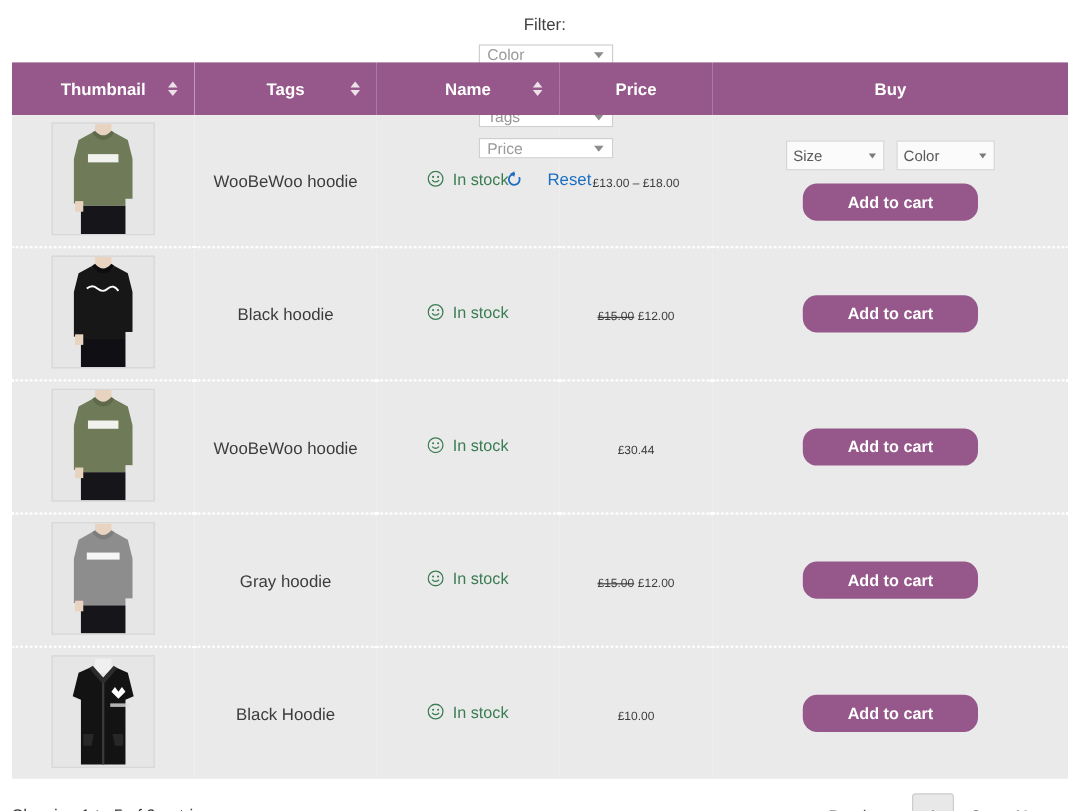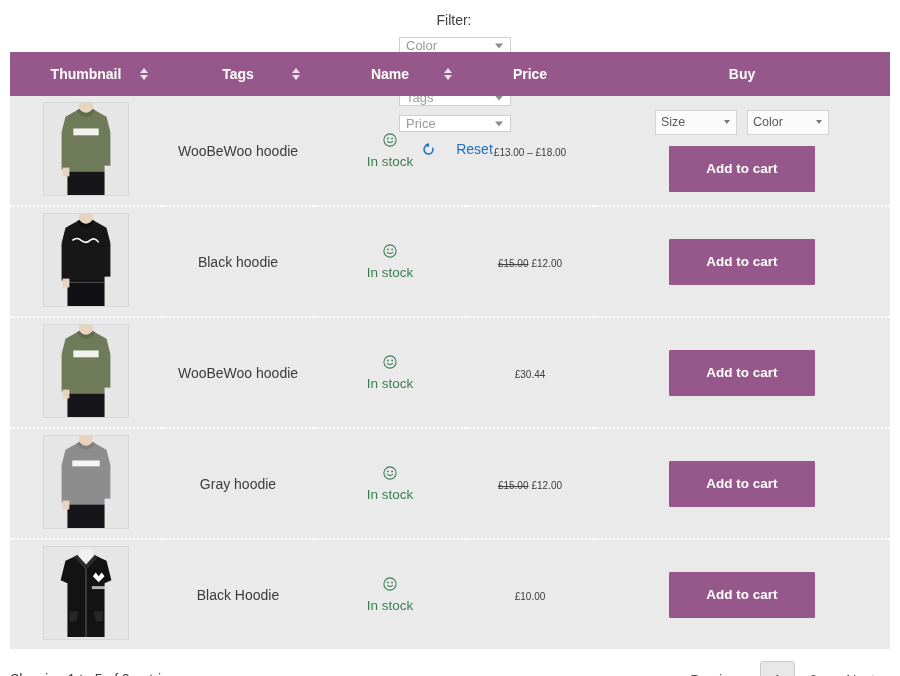--- a/index.html
+++ b/index.html
@@ -137,21 +137,20 @@
 
   .pname { font-size: 14px; color: #3c3c3c; }
 
   .stock {
     display: inline-flex;
     align-items: center;
     gap: 7px;
     color: #3a7d52;
     font-size: 13.5px;
     white-space: nowrap;
-    flex-direction: column;
   }
   .smiley { display: inline-flex; }
 
   .price { font-size: 10px; color: #3c3c3c; white-space: nowrap; }
   .price .old {
     text-decoration: line-through;
     color: #404040;
     margin-right: 3px;
   }
 
@@ -179,23 +178,23 @@
     border-right: 3.5px solid transparent;
     border-top: 4.5px solid #7a7a7a;
   }
   .cart-btn {
     display: inline-block;
     background: #96588a;
     color: #ffffff;
     font-size: 13.5px;
     font-weight: bold;
     border: none;
-    border-radius: 1px;
+    border-radius: 12px;
     padding: 0 14px;
-    height: 46px;
+    height: 31px;
     line-height: 31px;
     min-width: 146px;
     cursor: pointer;
     font-family: "Liberation Sans", sans-serif;
   }
 
   
   .tfooter {
     width: 880px;
     margin: 0 auto;

